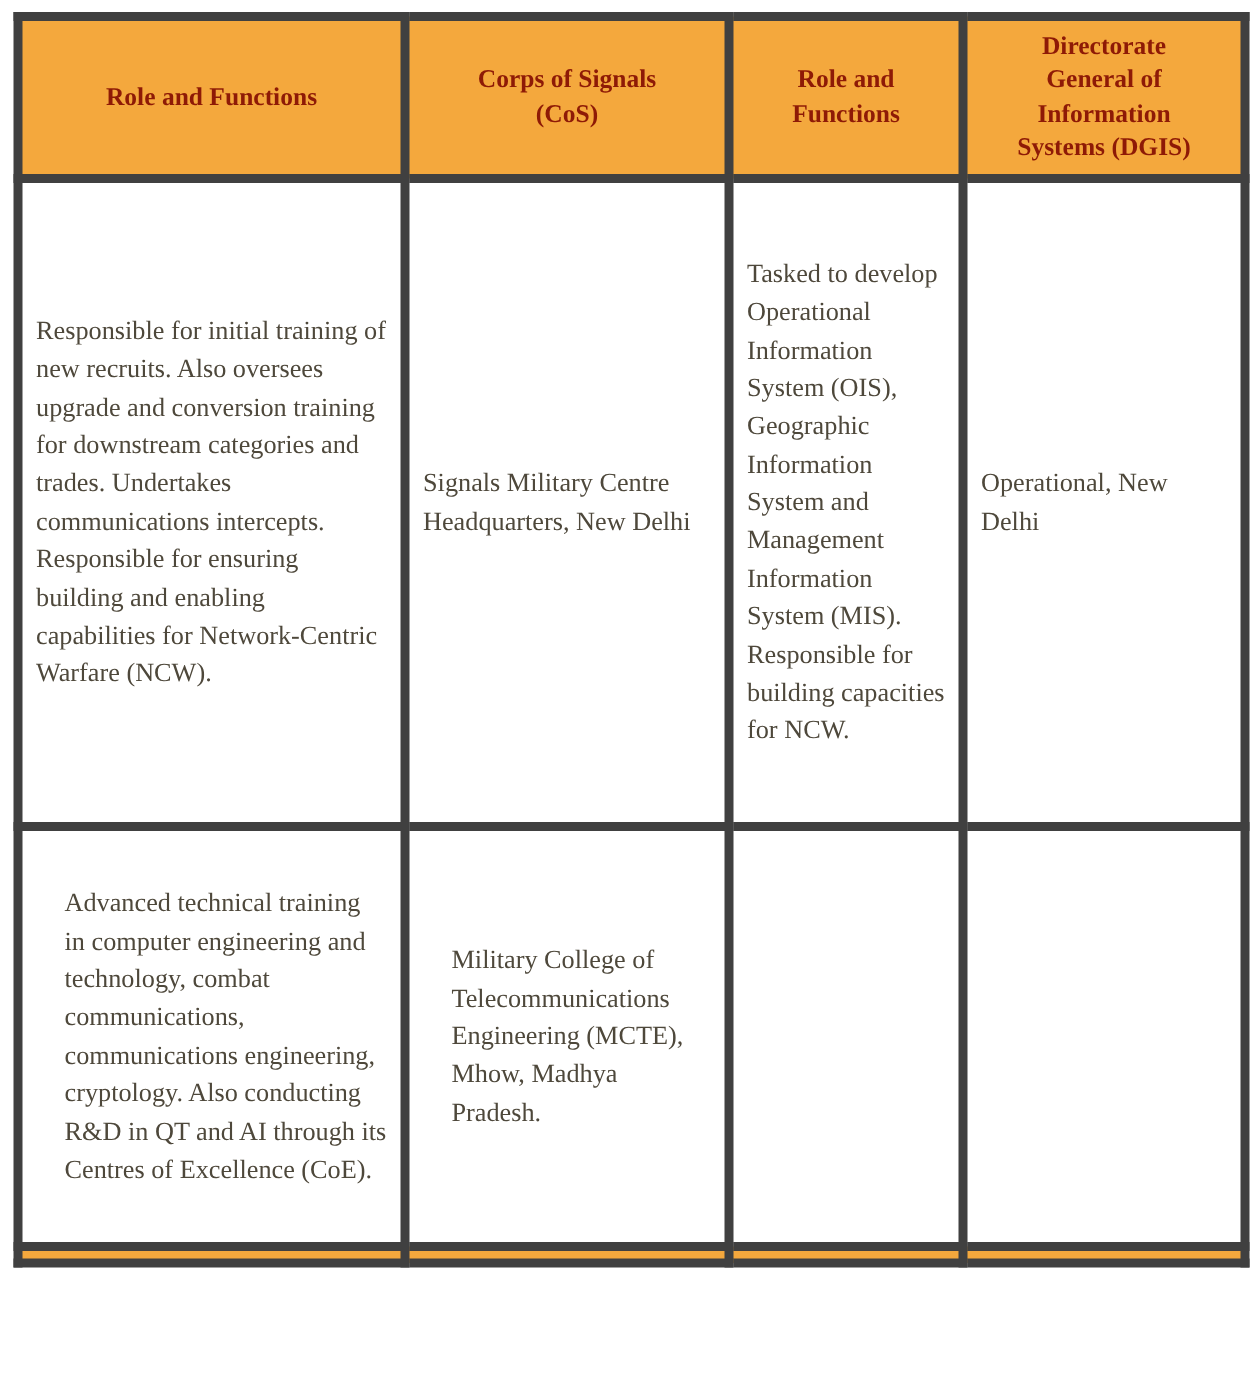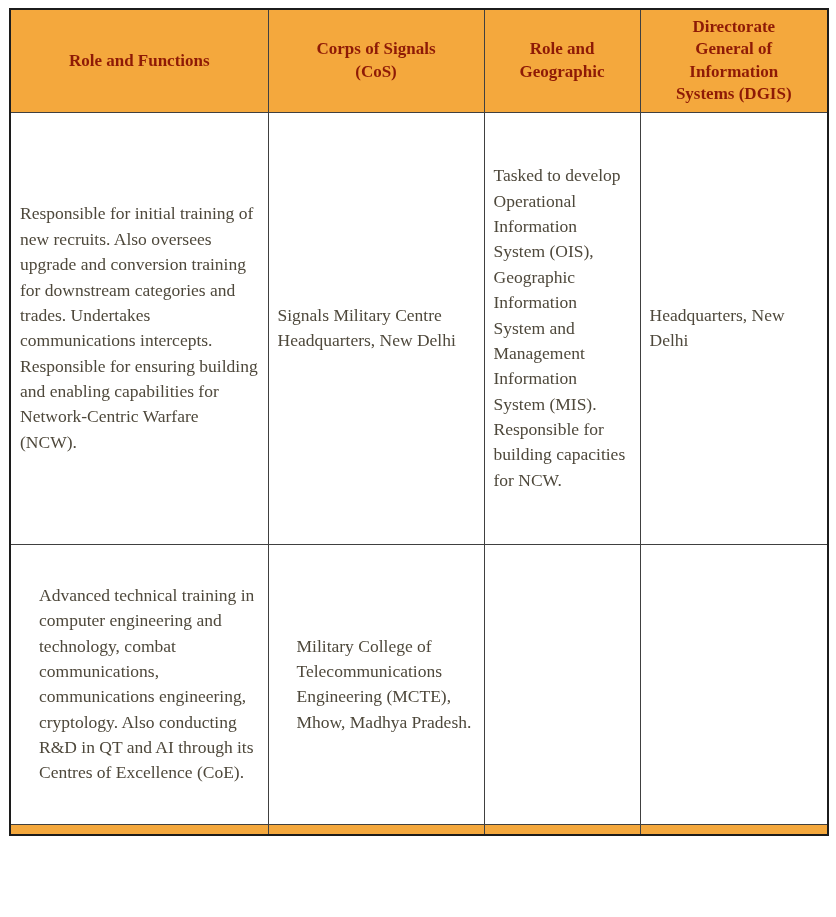--- a/index.html
+++ b/index.html
@@ -17,21 +17,21 @@
     background: #ffffff;
   }
   table.roles-table {
     border-collapse: collapse;
     table-layout: fixed;
     width: 818px;
     border: 2px solid #1c1c1c;
   }
   table.roles-table th,
   table.roles-table td {
-    border: 1px solid #404040;
+    border: 6px solid #404040;
   }
   tr.header-row th {
     background: #F4A83D;
     color: #8E1A06;
     font-weight: bold;
     font-size: 17px;
     line-height: 1.32;
     text-align: center;
     vertical-align: middle;
     padding: 6px 4px;
@@ -66,31 +66,31 @@
       <col style="width:216px">
       <col style="width:156px">
       <col style="width:188px">
     </colgroup>
     <tbody>
       <tr class="header-row">
         <th>Role and Functions</th>
         <th>Corps of Signals
 (CoS)</th>
         <th>Role and
-Geographic</th>
+Functions</th>
         <th>Directorate
 General of
 Information
 Systems (DGIS)</th>
       </tr>
       <tr class="row-1">
         <td>Responsible for initial training of new recruits. Also oversees upgrade and conversion training for downstream categories and trades. Undertakes communications intercepts.  Responsible for ensuring building and enabling capabilities for Network-Centric Warfare (NCW).</td>
         <td>Signals Military Centre Headquarters, New Delhi</td>
         <td>Tasked to develop Operational Information System (OIS), Geographic Information System and Management Information System (MIS). Responsible for building capacities for NCW.</td>
-        <td>Headquarters, New Delhi</td>
+        <td>Operational, New Delhi</td>
       </tr>
       <tr class="row-3">
         <td>Advanced technical training in computer engineering and technology, combat communications, communications engineering, cryptology. Also conducting R&amp;D in QT and AI through its Centres of Excellence (CoE).</td>
         <td>Military College of Telecommunications Engineering (MCTE), Mhow, Madhya Pradesh.</td>
         <td></td>
         <td></td>
       </tr>
       <tr class="bottom-strip">
         <td></td>
         <td></td>

